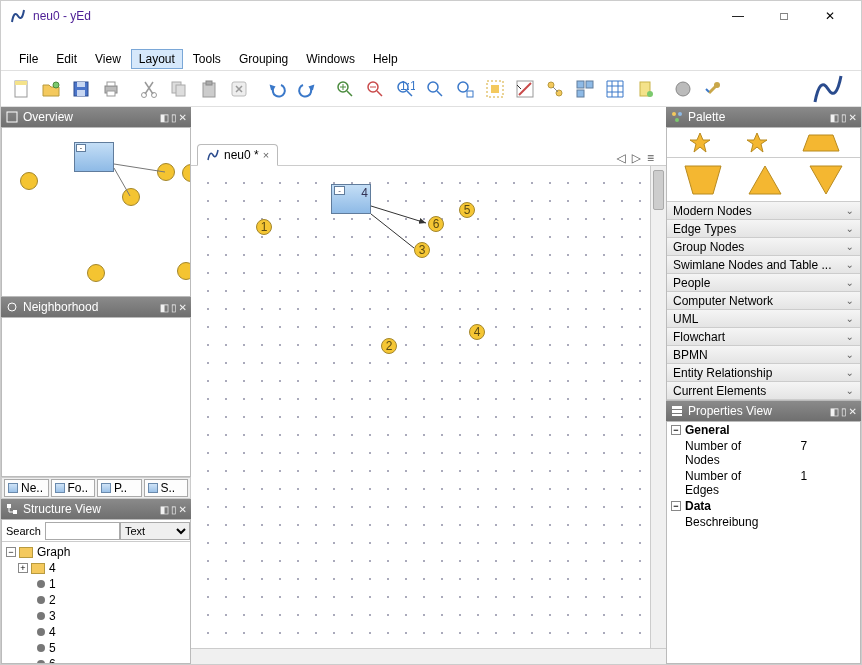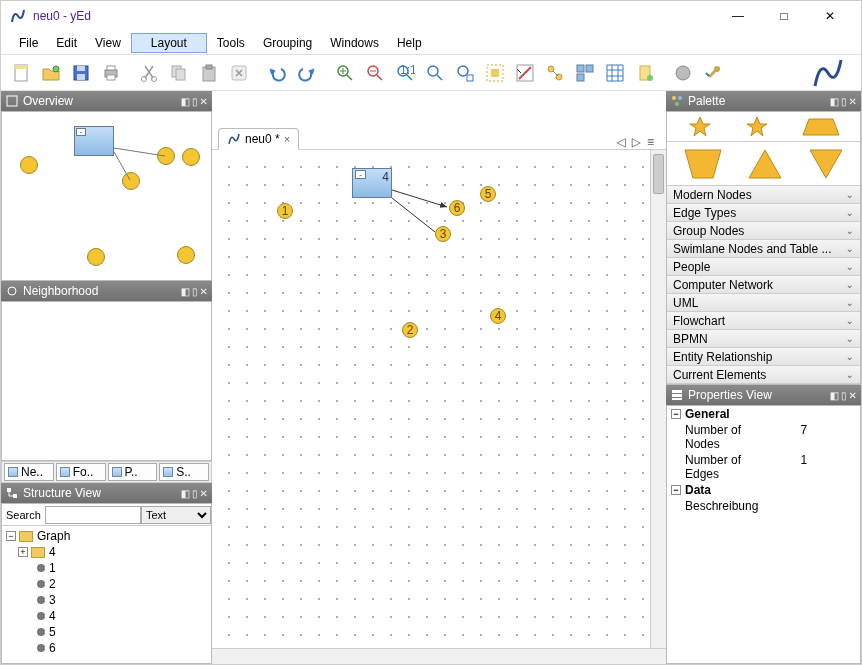--- a/index.html
+++ b/index.html
@@ -6,33 +6,33 @@
 body { background: #fff; width: 862px; height: 665px; overflow: hidden; display: flex; flex-direction: column; border: 1px solid #ccc; }
 
 
 .titlebar { height: 30px; display: flex; align-items: center; padding: 0 8px; }
 .titlebar .app-icon { width: 18px; height: 18px; margin-right: 6px; }
 .titlebar .title { flex: 1; font-size: 12px; color: #4c1d95; }
 .titlebar .win-btns { display: flex; gap: 0; }
 .titlebar .win-btn { width: 46px; height: 30px; display: flex; align-items: center; justify-content: center; color: #000; }
 
 
-.menubar { height: 24px; display: flex; align-items: center; padding: 0 10px; gap: 2px; border-bottom: 1px solid #e0e0e0; }
+.menubar { height: 24px; display: flex; align-items: center; padding: 0 10px; gap: 2px; border-bottom: 1px solid #e0e0e0; margin-top: 16px; }
 .menubar .menu-item { padding: 3px 8px; cursor: default; }
-.menubar .menu-item.active { background: #d6e8fb; border: 1px solid #7aa7d7; padding: 2px 19px; }
+.menubar .menu-item.active { background: #d6e8fb; border: 1px solid #7aa7d7; padding: 2px 7px; }
 
 
 .toolbar { height: 36px; display: flex; align-items: center; padding: 2px 6px; gap: 2px; border-bottom: 1px solid #e0e0e0; }
 .toolbar .tb-btn { width: 28px; height: 28px; display: flex; align-items: center; justify-content: center; border-radius: 2px; }
 .toolbar .sep { width: 6px; }
 .toolbar .logo-large { margin-left: auto; margin-right: 10px; }
 
 
 .main { flex: 1; display: flex; min-height: 0; }
-.left-col { width: 211px; display: flex; flex-direction: column; background: #f0f0f0; }
+.left-col { width: 190px; display: flex; flex-direction: column; background: #f0f0f0; }
 .center-col { flex: 1; display: flex; flex-direction: column; background: #fff; min-width: 0; }
 .right-col { width: 195px; display: flex; flex-direction: column; background: #f0f0f0; }
 
 
 .panel-hdr { height: 20px; background: linear-gradient(#8a8a8a,#6f6f6f); color: #fff; display: flex; align-items: center; padding: 0 4px; font-size: 11px; }
 .panel-hdr .p-icon { width: 14px; height: 14px; margin-right: 4px; display:inline-flex; align-items:center; justify-content:center;}
 .panel-hdr .p-title { flex: 1; }
 .panel-hdr .p-ctrl { font-size: 10px; margin-left: 2px; cursor: default; opacity: .9; }
 
 

